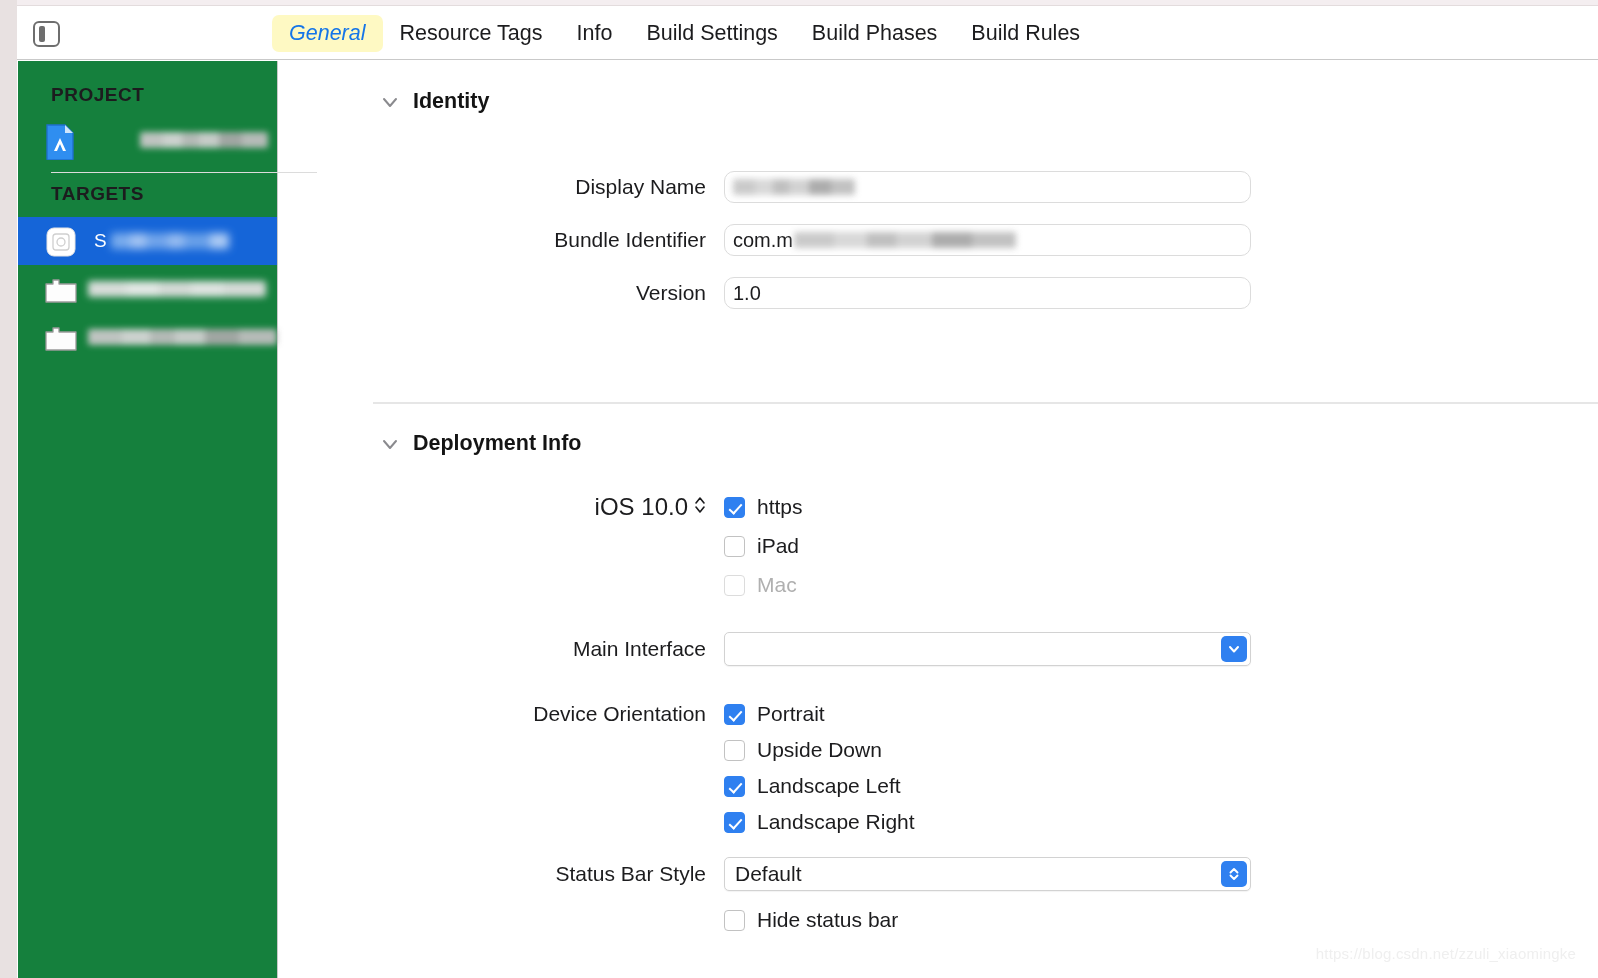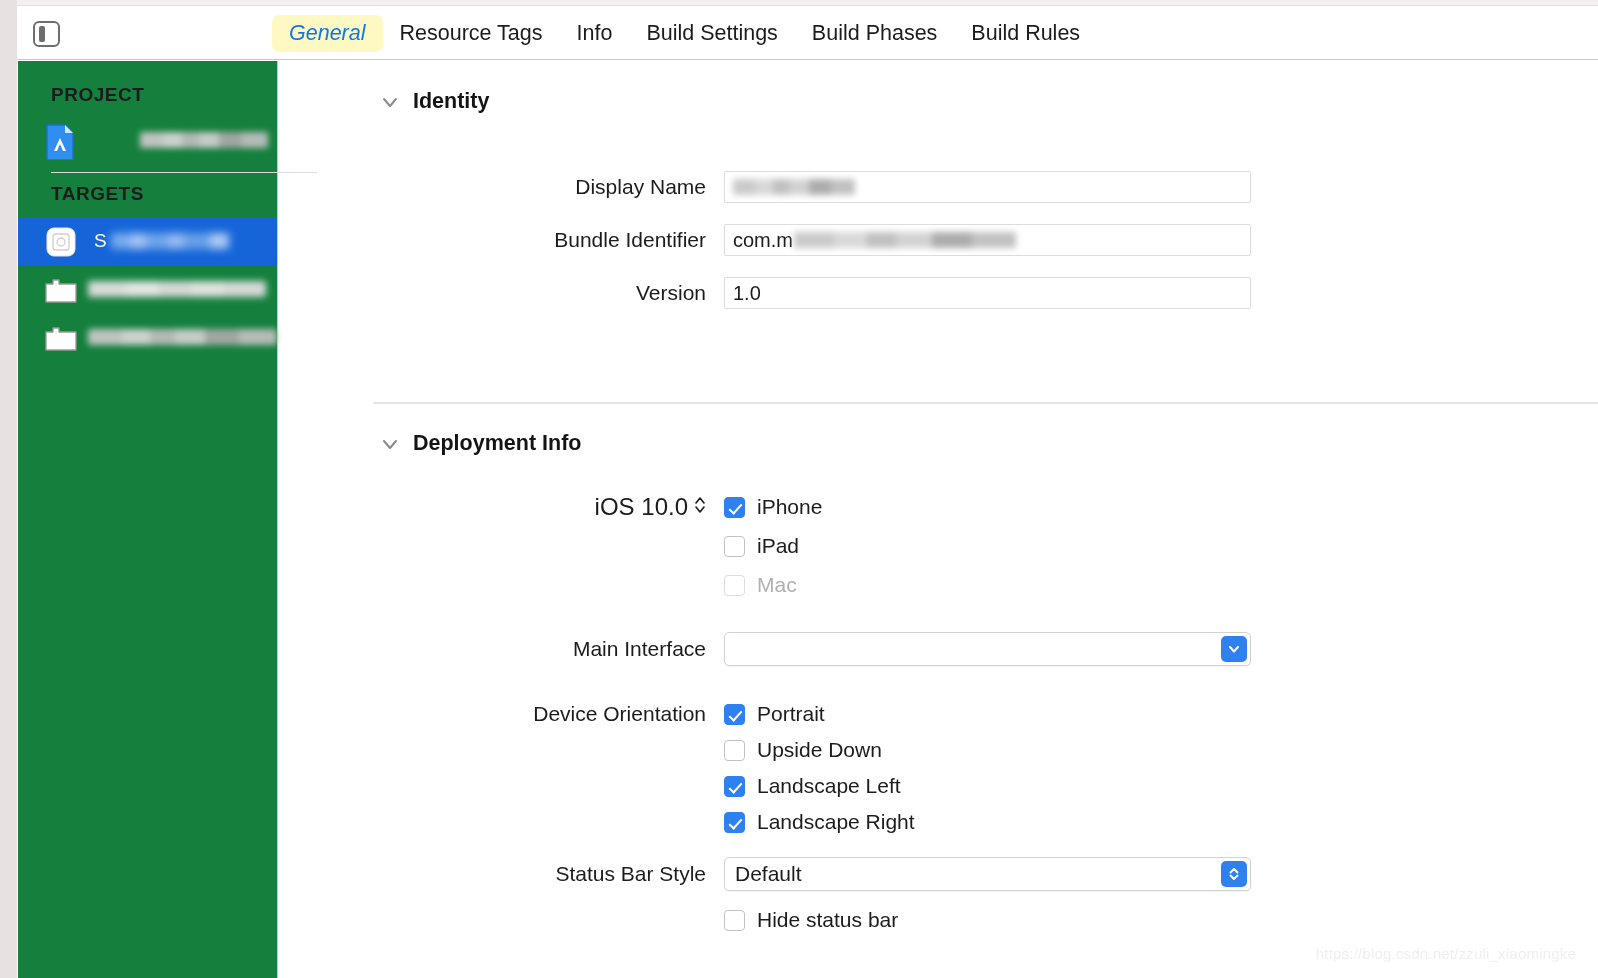--- a/index.html
+++ b/index.html
@@ -208,21 +208,21 @@
     text-align: right;
     padding-right: 18px;
     font-size: 21px;
     color: #1c1c1e;
     white-space: nowrap;
   }
   .text-input {
     width: 527px;
     height: 32px;
     border: 1px solid #dcdcdc;
-    border-radius: 2px;
+    border-radius: 10px;
     background: #ffffff;
     font-size: 20px;
     color: #1c1c1e;
     padding: 0 8px;
     display: flex;
     align-items: center;
     font-family: "Liberation Sans", sans-serif;
   }
 
   
@@ -430,21 +430,21 @@
             <svg width="12" height="20" viewBox="0 0 12 20">
               <path d="M2 8 L6 3 L10 8" fill="none" stroke="#1c1c1e" stroke-width="1.6" stroke-linecap="round" stroke-linejoin="round"></path>
               <path d="M2 12 L6 17 L10 12" fill="none" stroke="#1c1c1e" stroke-width="1.6" stroke-linecap="round" stroke-linejoin="round"></path>
             </svg>
           </span>
         </span>
       </span>
       <span>
         <span class="cbrow">
           <span class="cb on"></span>
-          <span class="cb-label">iPhone</span>
+          <span class="cb-label">https</span>
         </span>
       </span>
     </div>
 
     <div class="field-row" style="left:385px; top:466px;">
       <span class="cbrow">
         <span class="cb"></span>
         <span class="cb-label">iPad</span>
       </span>
     </div>

